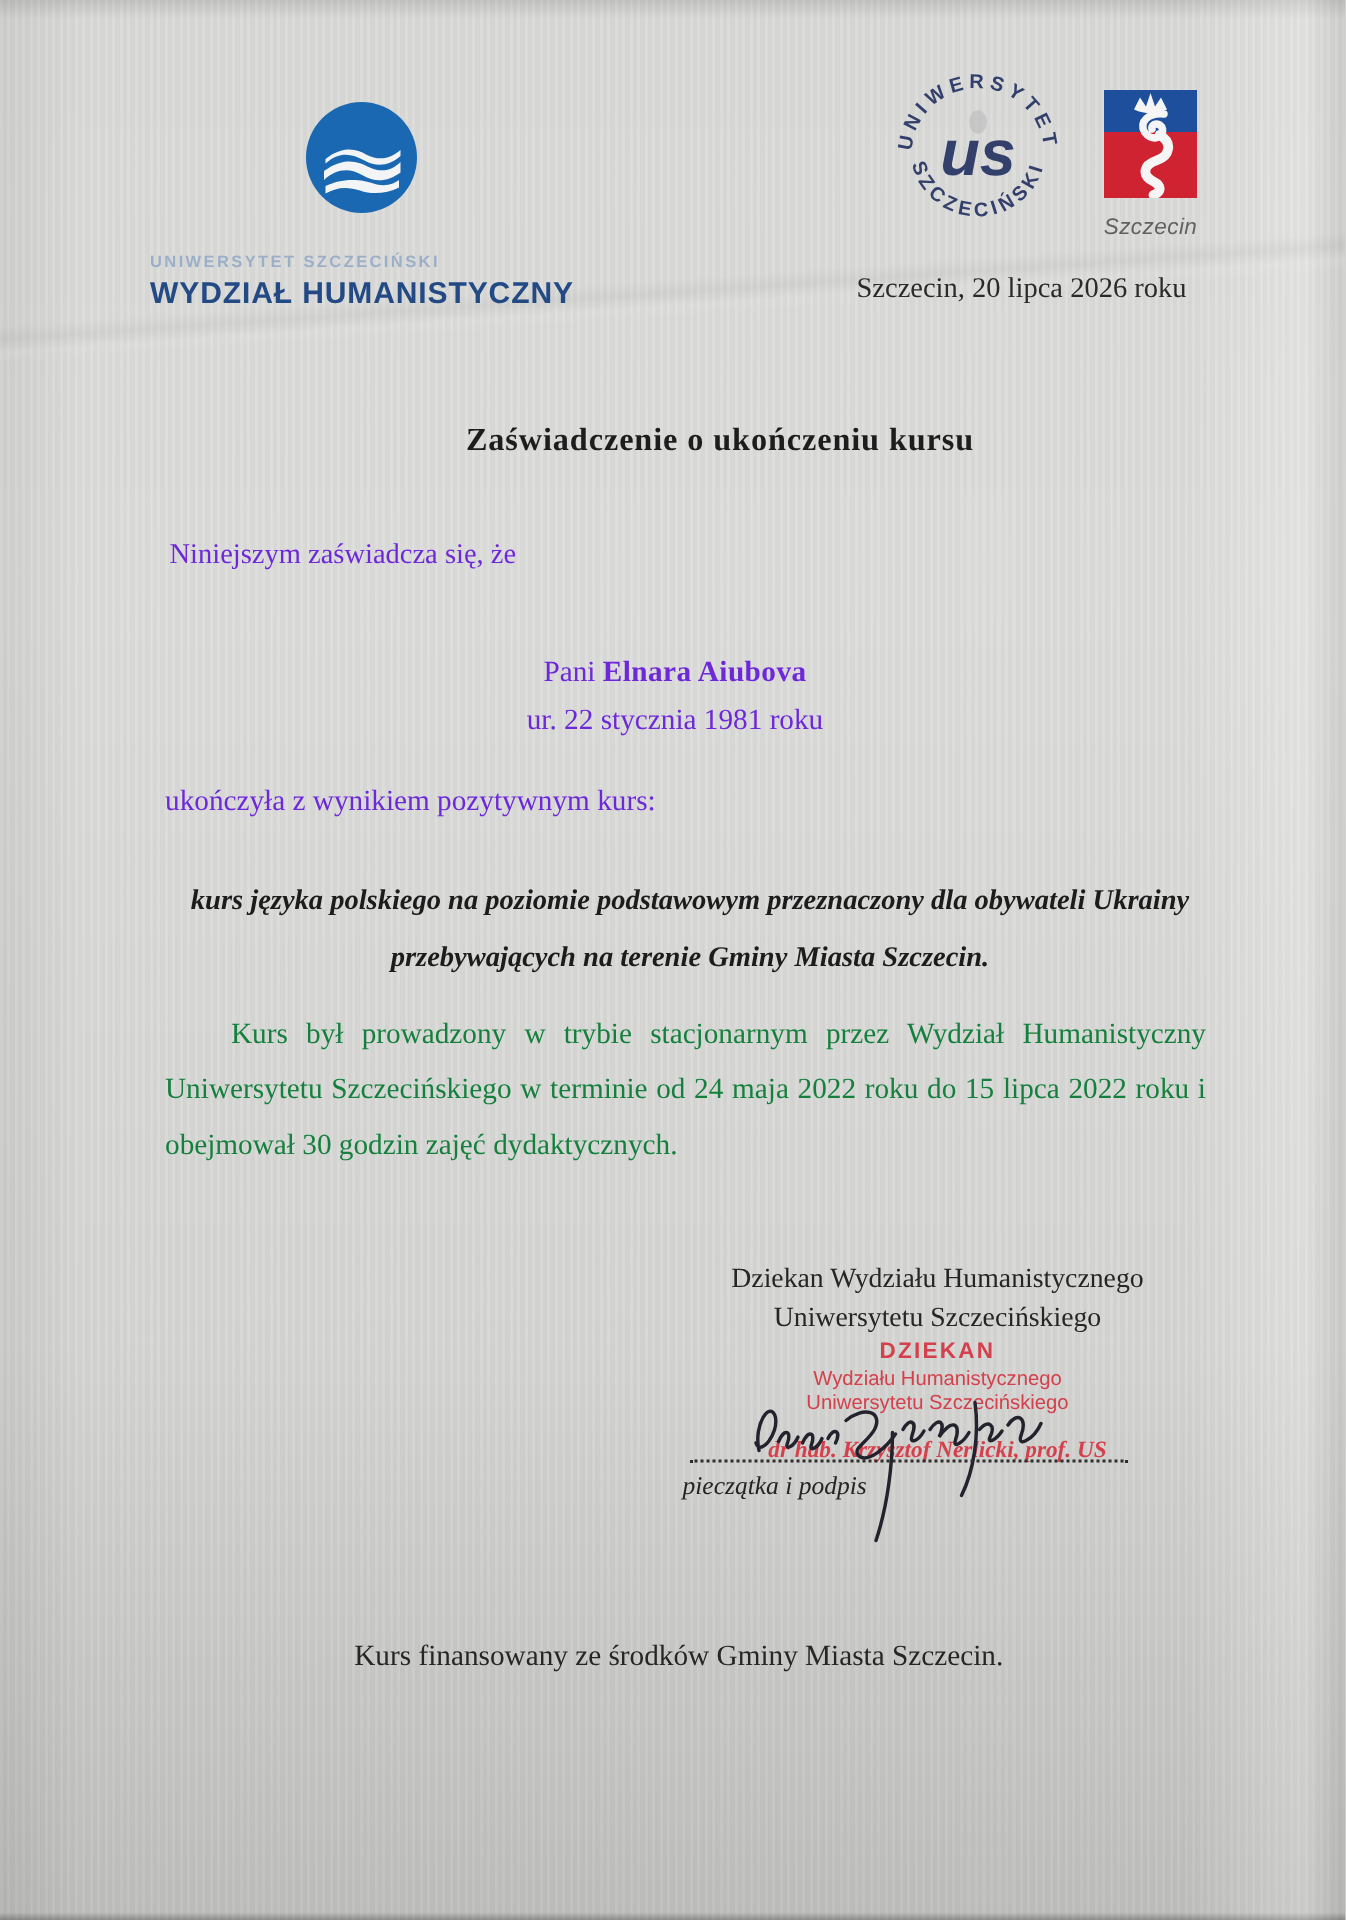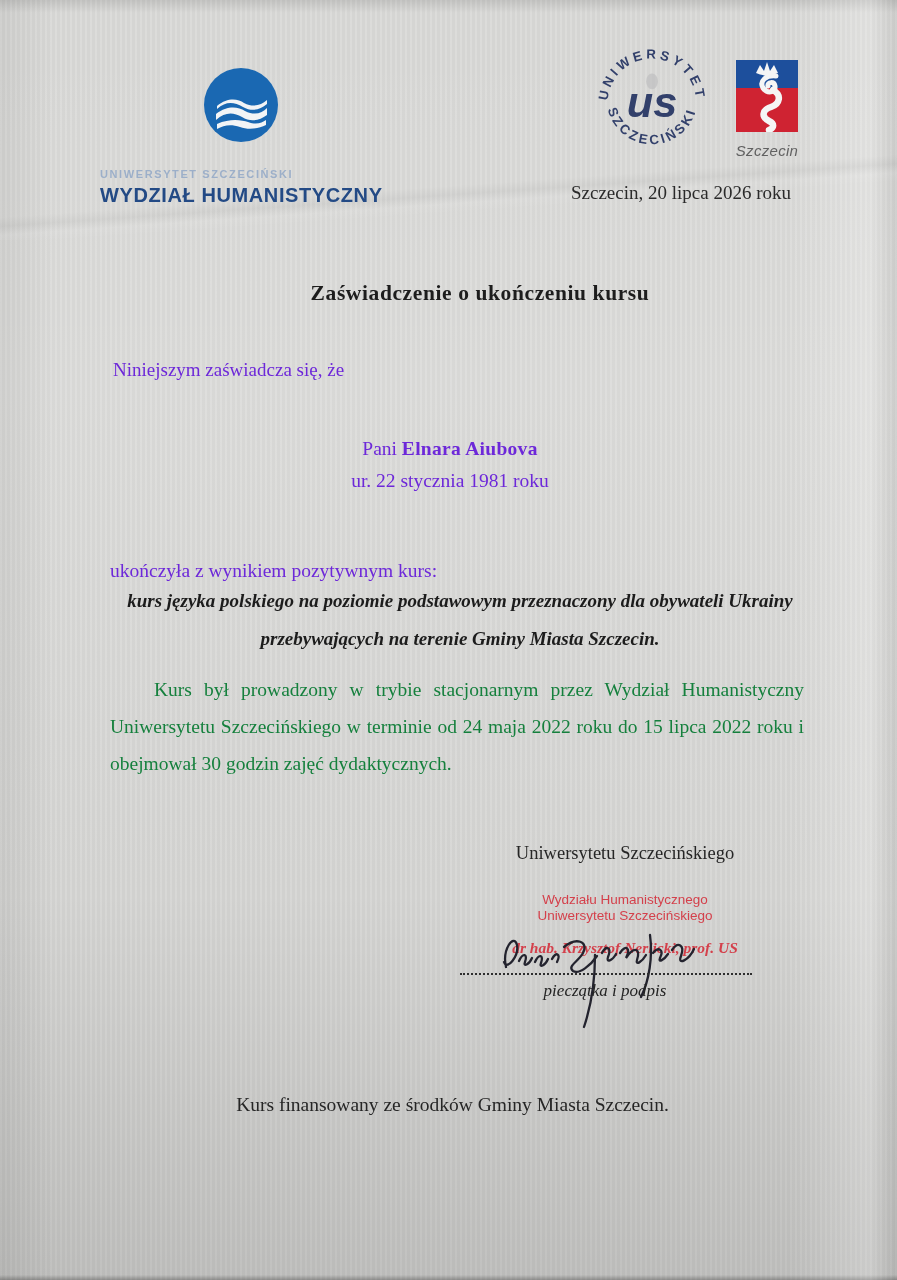--- a/index.html
+++ b/index.html
@@ -51,41 +51,41 @@
 
   .title{
     left:0;top:281px;width:960px;text-align:center;
     font-size:21.5px;font-weight:bold;color:#1d1d1d;letter-spacing:.6px;
   }
 
   .intro{left:113px;top:359px;font-size:19px;}
   .name-line{left:0;top:438px;width:900px;text-align:center;font-size:19.5px;}
   .name-line b{letter-spacing:.3px;}
   .birth-line{left:0;top:470px;width:900px;text-align:center;font-size:19.5px;}
-  .completion{left:110px;top:524px;font-size:19.5px;margin-top:36px;}
+  .completion{left:110px;top:524px;font-size:19.5px;}
 
   .course{
     left:0;top:582px;width:920px;text-align:center;
     font-size:19px;font-weight:bold;font-style:italic;line-height:38px;color:#1c1c1c;
   }
 
   .details{
     left:110px;top:671px;width:694px;
     font-size:19.5px;line-height:37px;text-align:justify;text-indent:44px;color:#15803d;
   }
 
   .role{left:455px;top:840px;width:340px;text-align:center;font-size:18.5px;line-height:26px;color:#262626;}
 
   .stamp{left:455px;top:893px;width:340px;text-align:center;line-height:1;}
   .stamp .l1{font-family:"Liberation Sans",sans-serif;font-size:15px;font-weight:bold;letter-spacing:1.5px;margin-bottom:4px;}
   .stamp .l2,.stamp .l3{font-family:"Liberation Sans",sans-serif;font-size:13.5px;margin-bottom:2.5px;}
   .stamp .nm{font-size:15.5px;font-style:italic;font-weight:bold;margin-top:17px;}
 
   .dots{left:460px;top:973px;width:292px;border-top:2.5px dotted #2e2e2e;height:0;}
-  .caption{left:455px;top:981px;width:300px;text-align:center;font-size:17px;font-style:italic;color:#242424;}
+  .caption{left:455px;top:981px;width:300px;text-align:left;font-size:17px;font-style:italic;color:#242424;}
 
   .sig{left:492px;top:915px;pointer-events:none;}
 
   .funding{left:0;top:1094px;width:905px;text-align:center;font-size:19.5px;color:#262626;}
 
   .footer{left:96px;top:1203px;font-family:"Liberation Sans",sans-serif;font-size:14.5px;color:#3f3f3f;line-height:22px;letter-spacing:.2px;}
 </style>
 </head>
 <body>
 
@@ -150,24 +150,26 @@
 <div class="abs doc completion">ukończyła z wynikiem pozytywnym kurs:</div>
 
 <div class="abs doc course">
   <div>kurs języka polskiego na poziomie podstawowym przeznaczony dla obywateli Ukrainy</div>
   <div>przebywających na terenie Gminy Miasta Szczecin.</div>
 </div>
 
 <div class="abs doc details">Kurs był prowadzony w trybie stacjonarnym przez Wydział Humanistyczny Uniwersytetu Szczecińskiego w terminie od 24 maja 2022 roku do 15 lipca 2022 roku i obejmował 30 godzin zajęć dydaktycznych.</div>
 
 <div class="abs doc role">
+  <div>Dziekan Wydziału Humanistycznego</div>
   <div>Uniwersytetu Szczecińskiego</div>
 </div>
 
 <div class="abs stamp" style="color:#d4404b;">
+  <div class="l1">DZIEKAN</div>
   <div class="l2">Wydziału Humanistycznego</div>
   <div class="l3">Uniwersytetu Szczecińskiego</div>
   <div class="nm">dr hab. Krzysztof Nerlicki, prof. US</div>
 </div>
 
 <span class="abs sig">
   <svg width="220" height="120" viewBox="0 0 220 120">
     <g fill="none" stroke="#23232e" stroke-width="2.3" stroke-linecap="round">
       <path d="M14,52 C10,34 22,18 25,30 C27,41 15,56 12,47"></path>
       <path d="M27,46 C31,37 36,39 33,47 C31,52 37,50 40,43"></path>

